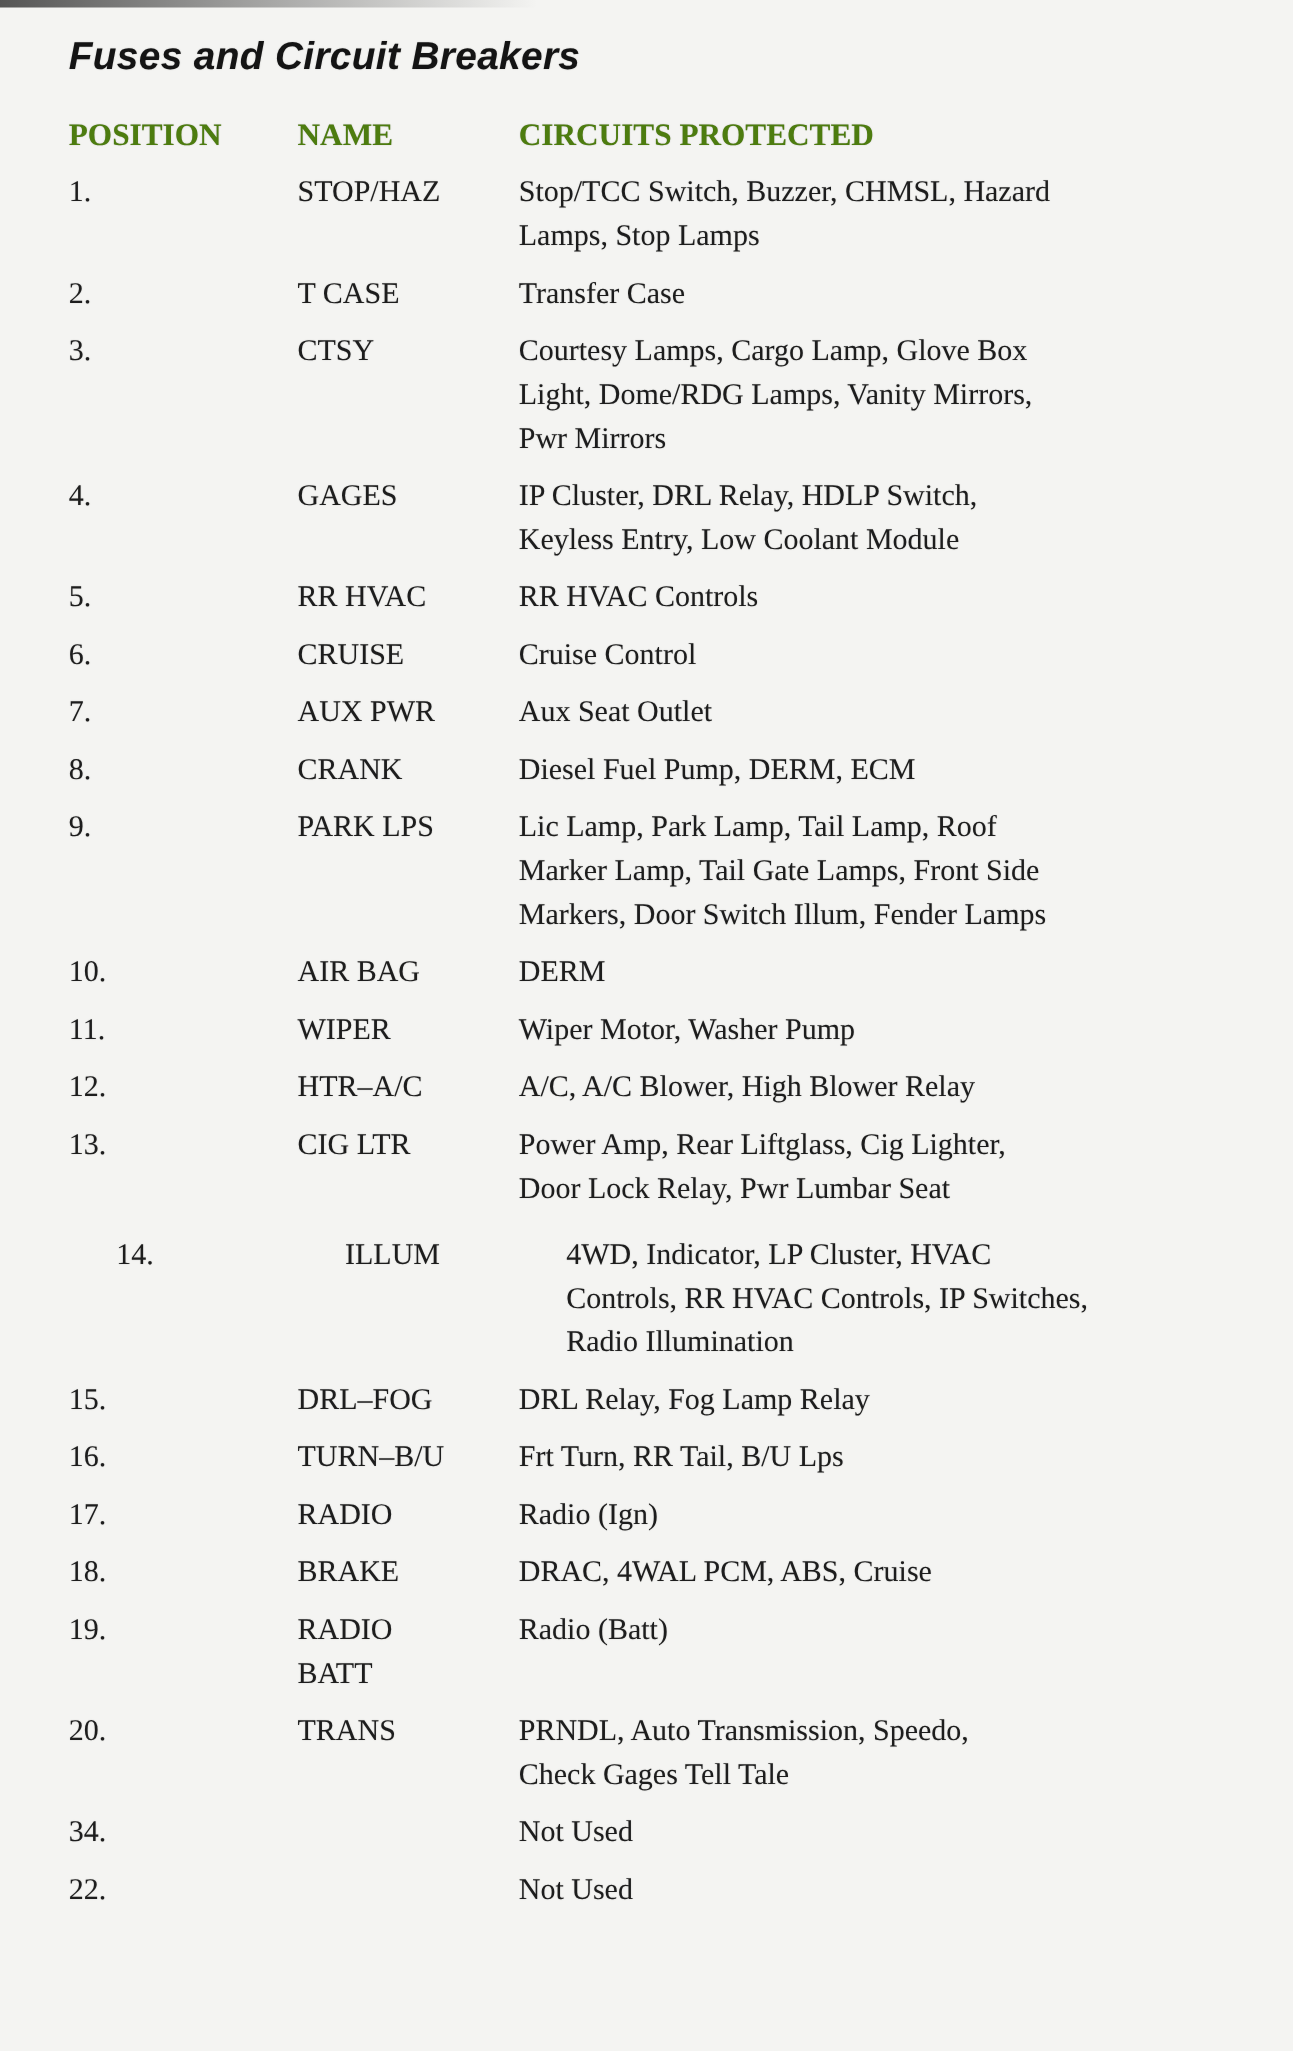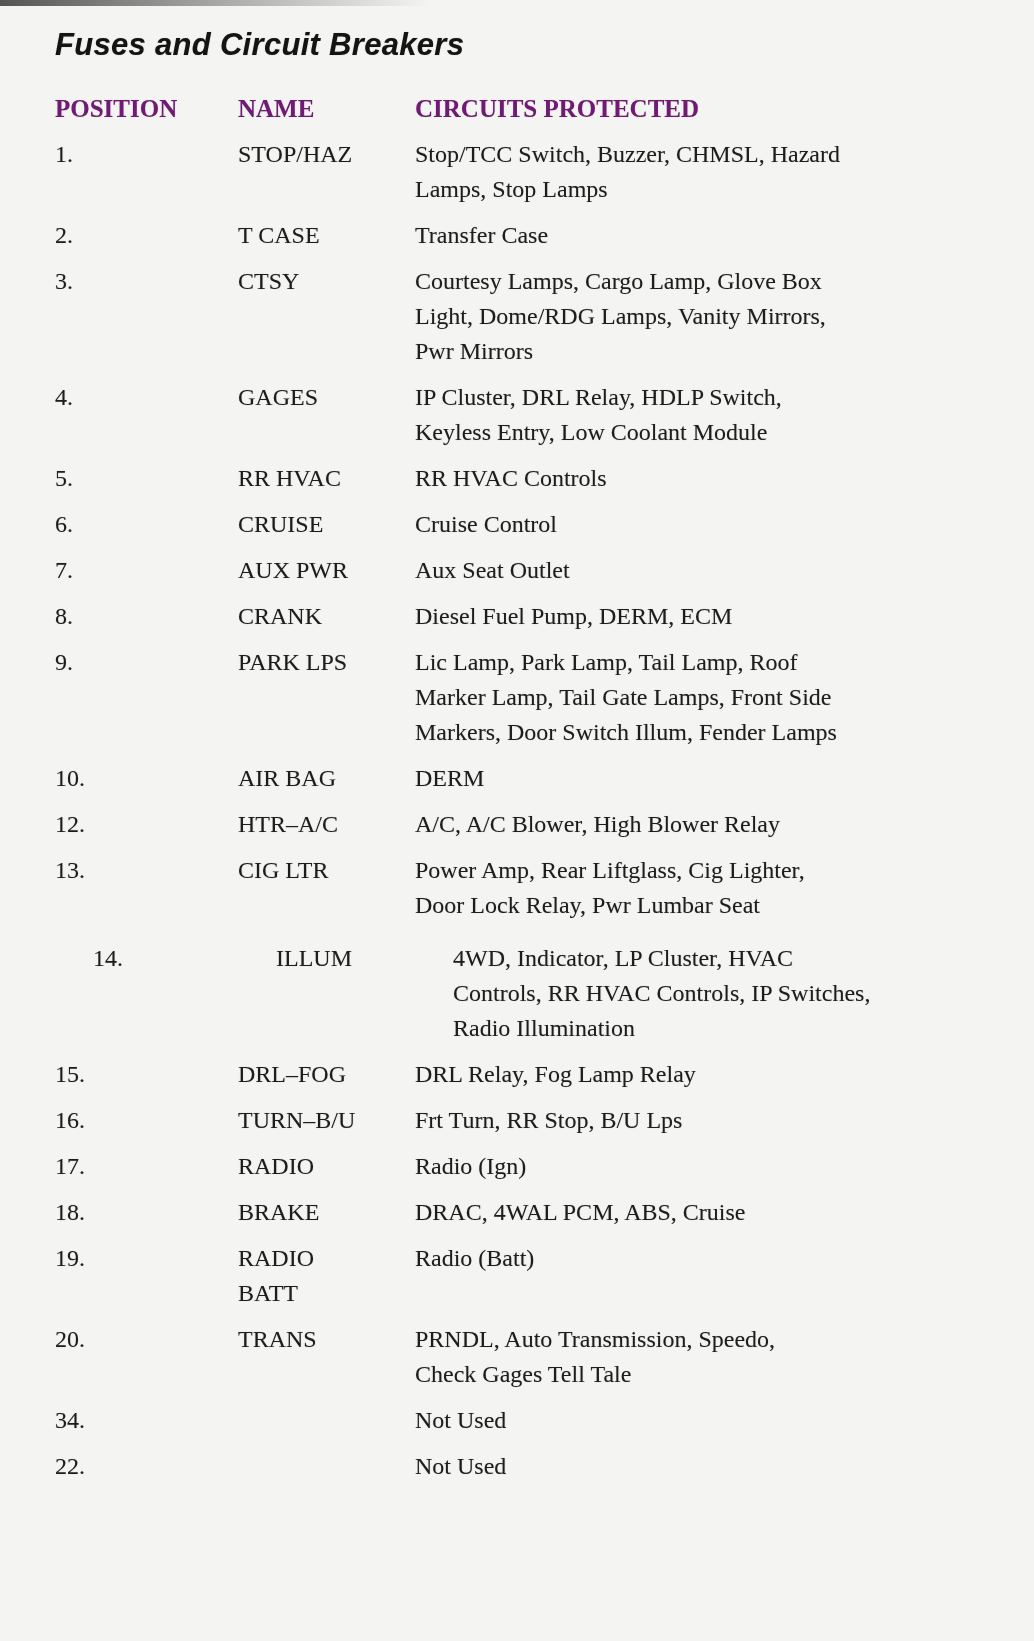--- a/index.html
+++ b/index.html
@@ -44,21 +44,21 @@
     grid-template-columns: 183px 177px 1fr;
     font-size: 24px;
     line-height: 35px;
     margin-bottom: 11px;
     text-shadow: 0 0 1px rgba(50,50,50,0.3);
   }
   .row.header {
     font-weight: bold;
     font-size: 25px;
     margin-bottom: 11px;
-    color: #701a75;
+    color: #4d7c0f;
     margin-top: 28px;
   }
   .cell-name, .cell-circuits {
     white-space: pre-line;
   }
   .row.gap-before {
     margin-top: 18px;
     margin-left: 38px;
   }
 </style>
@@ -137,20 +137,25 @@
 Marker Lamp, Tail Gate Lamps, Front Side
 Markers, Door Switch Illum, Fender Lamps</div>
     </div>
 
     <div class="row">
       <div class="cell-pos">10.</div>
       <div class="cell-name">AIR BAG</div>
       <div class="cell-circuits">DERM</div>
     </div>
 
+    <div class="row">
+      <div class="cell-pos">11.</div>
+      <div class="cell-name">WIPER</div>
+      <div class="cell-circuits">Wiper Motor, Washer Pump</div>
+    </div>
 
     <div class="row">
       <div class="cell-pos">12.</div>
       <div class="cell-name">HTR–A/C</div>
       <div class="cell-circuits">A/C, A/C Blower, High Blower Relay</div>
     </div>
 
     <div class="row">
       <div class="cell-pos">13.</div>
       <div class="cell-name">CIG LTR</div>
@@ -168,21 +173,21 @@
 
     <div class="row">
       <div class="cell-pos">15.</div>
       <div class="cell-name">DRL–FOG</div>
       <div class="cell-circuits">DRL Relay, Fog Lamp Relay</div>
     </div>
 
     <div class="row">
       <div class="cell-pos">16.</div>
       <div class="cell-name">TURN–B/U</div>
-      <div class="cell-circuits">Frt Turn, RR Stop, B/U Lps</div>
+      <div class="cell-circuits">Frt Turn, RR Tail, B/U Lps</div>
     </div>
 
     <div class="row">
       <div class="cell-pos">17.</div>
       <div class="cell-name">RADIO</div>
       <div class="cell-circuits">Radio (Ign)</div>
     </div>
 
     <div class="row">
       <div class="cell-pos">18.</div>

